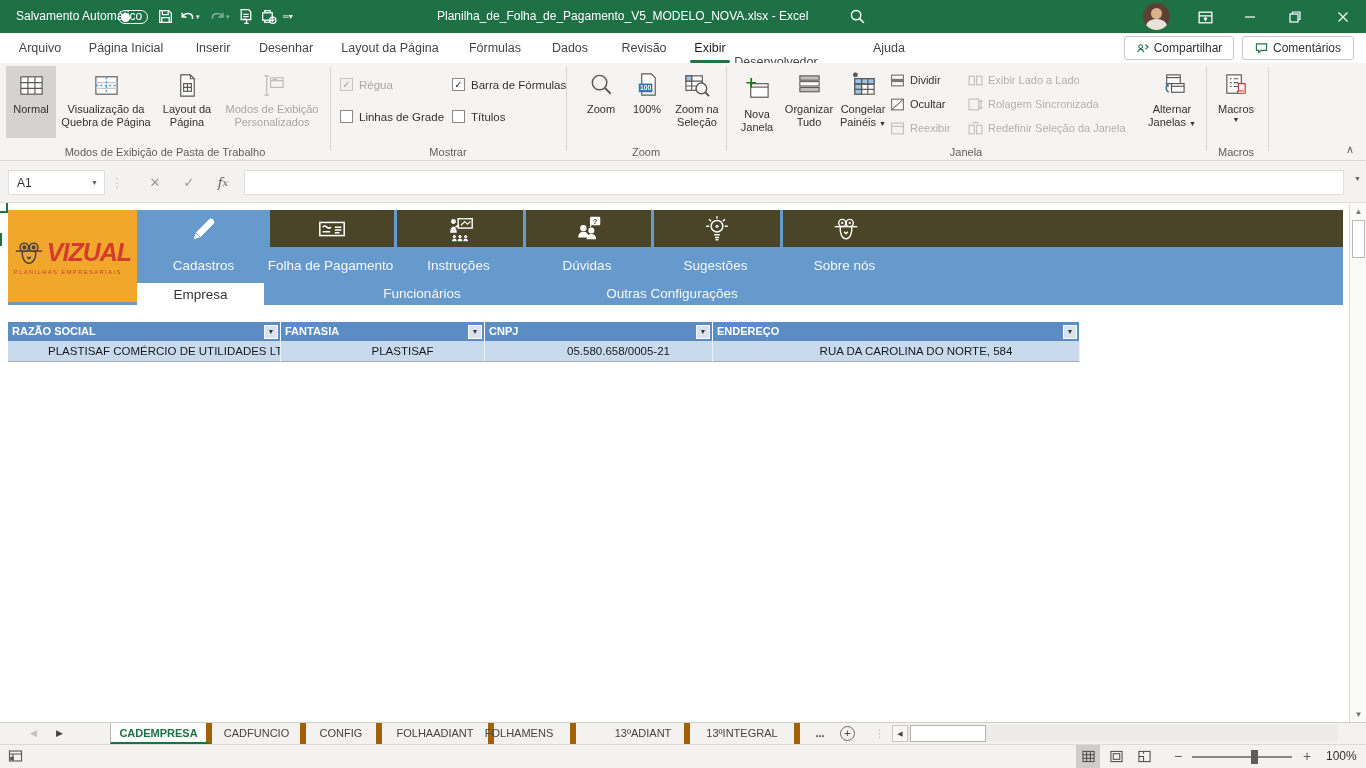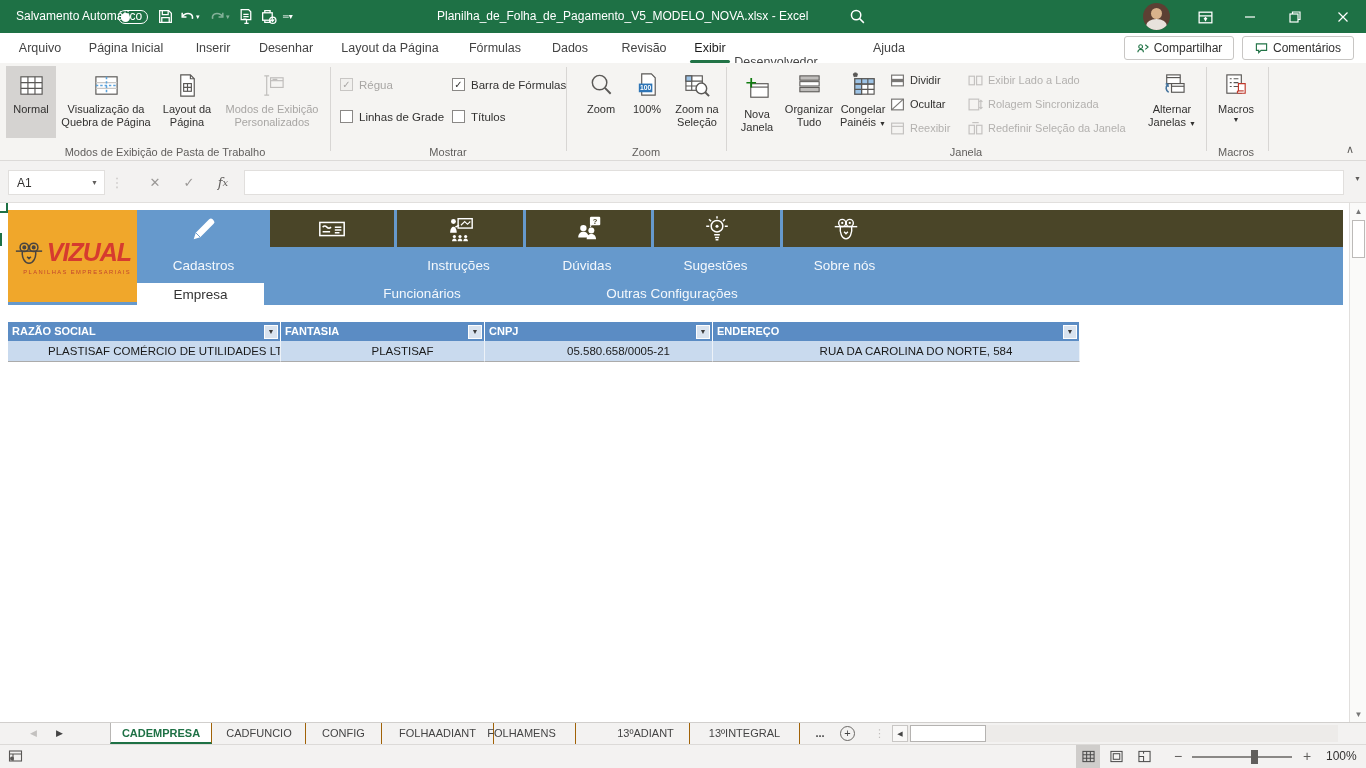--- a/index.html
+++ b/index.html
@@ -58,21 +58,21 @@
   .fx{font-family:"DejaVu Serif",serif;font-style:italic;font-size:13px;color:#605E5C;}
   .finput{left:244px;top:9px;right:22px;height:25px;background:#fff;border:1px solid #E1DFDD;}
 
   
   .sheet{left:0;top:203px;width:1366px;height:519px;background:#fff;}
   .a1frag{left:0;top:0;width:8px;height:10px;border-right:2px solid #1E7145;border-bottom:2px solid #1E7145;}
   .a1dash{left:0;top:30px;width:2px;height:13px;background:#1E7145;}
 
   .menu{left:8px;top:7px;width:1335px;height:95px;background:#6699CC;}
   .logo{left:0;top:0;width:129px;height:92px;background:#F0A72B;display:flex;align-items:center;justify-content:center;}
-  .logo-inner{display:flex;flex-direction:column;align-items:flex-end;}
+  .logo-inner{display:flex;flex-direction:column;align-items:flex-start;}
   .logo-row{display:flex;align-items:center;gap:3px;}
   .logo-name{color:#D63B2F;font-weight:bold;font-size:25px;font-style:italic;letter-spacing:-1px;}
   .logo-sub{color:#C2462F;font-size:5.8px;letter-spacing:1.4px;margin-top:1px;white-space:nowrap;}
   .darkband{left:262px;top:0;right:0;height:37px;background:#4A4528;}
   .mtab-head{top:0;height:37px;background:#4A4528;display:flex;align-items:center;justify-content:center;border-left:3px solid #6699CC;}
   .mtab-head svg{width:30px;height:30px;color:#fff;}
   .mtab-label{top:39px;height:34px;display:flex;align-items:center;justify-content:center;text-align:center;color:#F4F8FC;font-size:13.5px;line-height:16px;}
   .cadtab{left:129px;top:0;width:133px;height:73px;background:#6699CC;display:flex;flex-direction:column;align-items:center;}
   .cadtab svg{width:30px;height:30px;color:#fff;margin-top:4px;}
   .subtab-empresa{left:129px;top:73px;width:127px;height:22px;background:#fff;color:#333;font-size:13.5px;display:flex;align-items:center;justify-content:center;}
@@ -85,21 +85,21 @@
   .td{top:19px;height:21px;background:#C9DAEE;color:#1a1a1a;font-size:11.5px;line-height:21px;text-align:center;border-right:1px solid #EDF2F8;border-bottom:1px solid #ABABAB;white-space:nowrap;overflow:hidden;padding-left:40px;}
 
   
   .vscroll{right:0;top:0;width:17px;height:519px;background:#FAFAF9;border-left:1px solid #E1DFDD;}
   .sarrow{width:17px;height:16px;display:flex;align-items:center;justify-content:center;color:#777;font-size:8px;}
   .vthumb{left:2px;top:17px;width:13px;height:38px;background:#fff;border:1px solid #BCBAB8;}
 
   
   .tabsbar{left:0;top:722px;width:1366px;height:22px;background:#F3F2F1;border-top:1px solid #D1CFCD;}
   .navarr{top:0;height:21px;line-height:21px;font-size:9px;color:#444;}
-  .stab{top:0;height:21px;line-height:21px;font-size:11px;color:#444;text-align:center;border-right:1px solid #a16207;}
+  .stab{top:0;height:21px;line-height:21px;font-size:11px;color:#444;text-align:center;border-right:6px solid #a16207;}
   .stab.active{background:#fff;color:#1E7145;font-weight:bold;border-left:1px solid #B8B6B4;border-bottom:2px solid #1E7145;}
   .plusbtn{top:3px;width:15px;height:15px;border:1px solid #6A6865;border-radius:50%;color:#444;font-size:11px;line-height:13px;text-align:center;}
   .hscroll{top:2px;height:17px;background:#EDEBE9;}
   .harr{position:absolute;top:0;width:16px;height:17px;background:#F9F8F7;border:1px solid #C8C6C4;display:flex;align-items:center;justify-content:center;font-size:7px;color:#444;}
   .hthumb{position:absolute;left:18px;top:0;width:76px;height:17px;background:#fff;border:1px solid #B5B3B1;}
 
   
   .statusbar{left:0;top:744px;width:1366px;height:24px;background:#F3F2F1;border-top:1px solid #DCDAD8;}
   .viewbtn{top:0;width:24px;height:23px;display:flex;align-items:center;justify-content:center;color:#4A4A4A;}
   .viewbtn.sel{background:#CFCDCB;}
@@ -488,20 +488,21 @@
       </div>
       <div class="abs mtab-label" style="left:129px;width:133px;">Cadastros</div>
 
       <div class="abs mtab-head" style="left:259px;width:127px;">
         <svg viewBox="0 0 32 32" fill="none" stroke="#fff" stroke-width="1.6">
             <rect x="3" y="9" width="26" height="14"></rect>
             <path d="M6 14c1.5-1.5 3-1.5 4.5 0s3 1.5 4.5 0"></path>
             <path d="M6 19h8M19 14h7M19 17h7M19 20h5"></path>
           </svg>
       </div>
+      <div class="abs mtab-label" style="left:259px;width:127px;">Folha de Pagamento</div>
 
       <div class="abs mtab-head" style="left:386px;width:129px;">
         <svg viewBox="0 0 32 32" fill="#fff">
             <rect x="14" y="5" width="15" height="10" fill="none" stroke="#fff" stroke-width="1.5"></rect>
             <path d="M17 12l4-4 3 3 3-3" fill="none" stroke="#fff" stroke-width="1.2"></path>
             <circle cx="9" cy="8" r="2.6"></circle>
             <path d="M5.5 20c0-4.5 2-6.5 3.5-6.5S12.5 15.5 12.5 20z"></path>
             <path d="M11 14l4-2" stroke="#fff" stroke-width="1.5" fill="none"></path>
             <circle cx="10" cy="24" r="1.7"></circle>
             <circle cx="16" cy="24" r="1.7"></circle>

